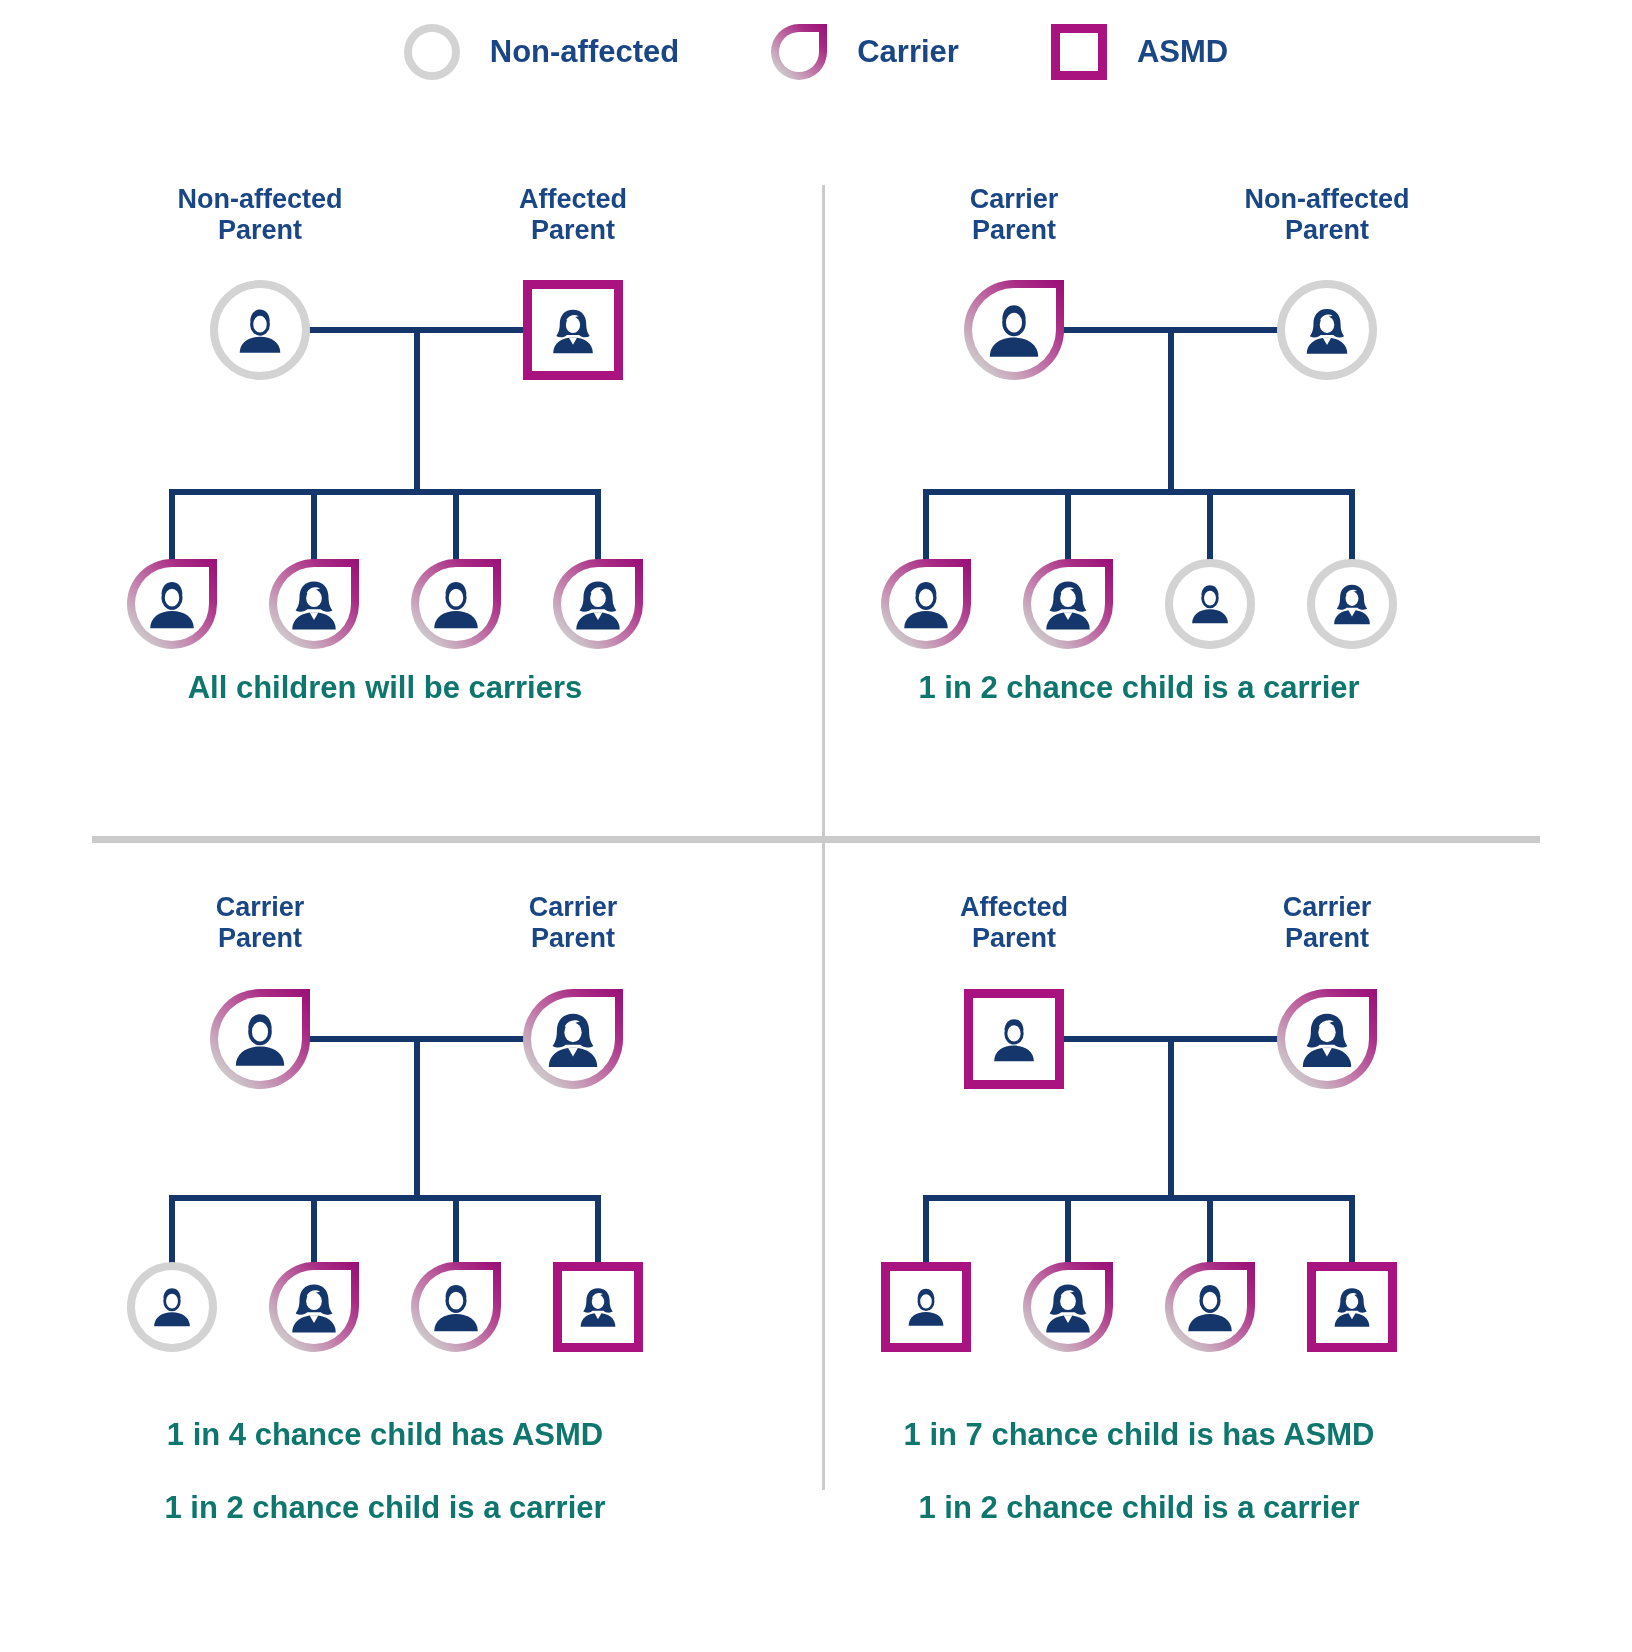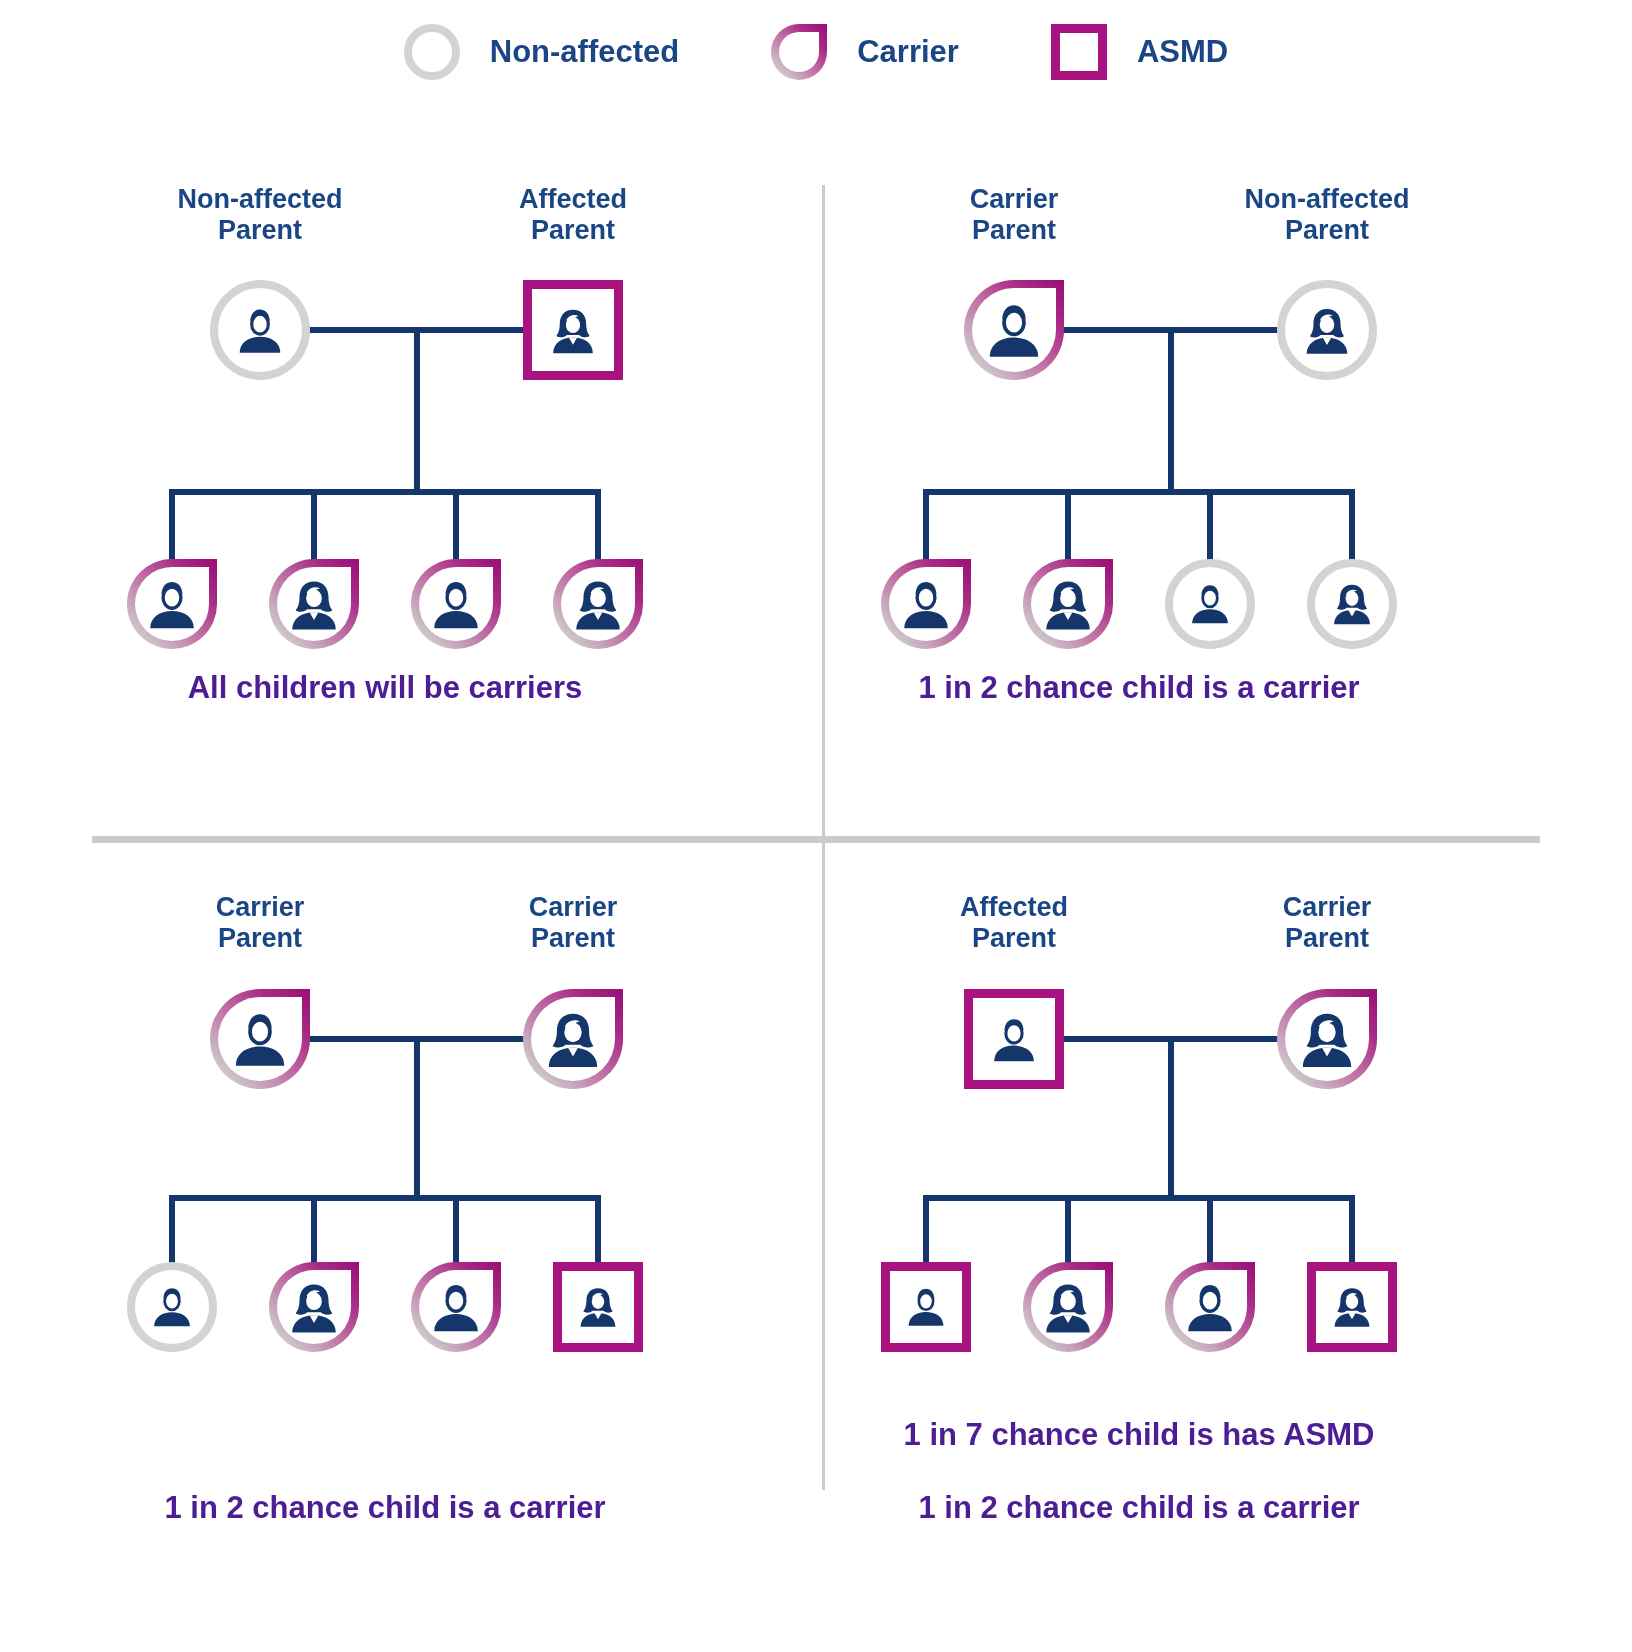--- a/index.html
+++ b/index.html
@@ -44,21 +44,21 @@
   .parent{width:100px;height:100px;}
   .n1{left:185px;} .n2{left:498px;}
   .q-top .parent{top:110px;} .q-bottom .parent{top:147px;}
   .child{width:90px;height:90px;}
   .c1{left:102px;} .c2{left:244px;} .c3{left:386px;} .c4{left:528px;}
   .q-top .child{top:389px;} .q-bottom .child{top:420px;}
   svg.tree{position:absolute;left:0;top:0;z-index:1;}
   .tree .line{fill:none;stroke:#14366B;stroke-width:6;}
   .caption{
     position:absolute;left:0;width:100%;text-align:center;
-    font-size:31px;font-weight:bold;color:#4c1d95;z-index:3;
+    font-size:31px;font-weight:bold;color:#0f766e;z-index:3;
   }
   .q-top .cap1{top:500px;}
   .q-bottom .cap1{top:575px;}
   .q-bottom .cap2{top:648px;}
   
   .divider-v{position:absolute;left:822px;top:185px;width:3px;height:1305px;background:#C9CBCD;}
   .divider-h{position:absolute;left:92px;top:836px;width:1448px;height:7px;background:#CBCBCB;}
 </style>
 </head>
 <body>
@@ -284,20 +284,21 @@
       </div>
     </div>
     <div class="node child c4">
       <div class="frame asmd female">
 
         <svg class="person female-svg" viewBox="0 0 100 100">
             <use href="#female-sym"></use>
           </svg>
       </div>
     </div>
+    <div class="caption cap1">1 in 4 chance child has ASMD</div>
     <div class="caption cap2">1 in 2 chance child is a carrier</div>
   </section>
 
   <section class="quadrant q-bottom" style="left:779px;top:842px;">
     <div class="plabel p1">
       <span>Affected</span><br>
       <span>Parent</span>
     </div>
     <div class="plabel p2">
       <span>Carrier</span><br>

